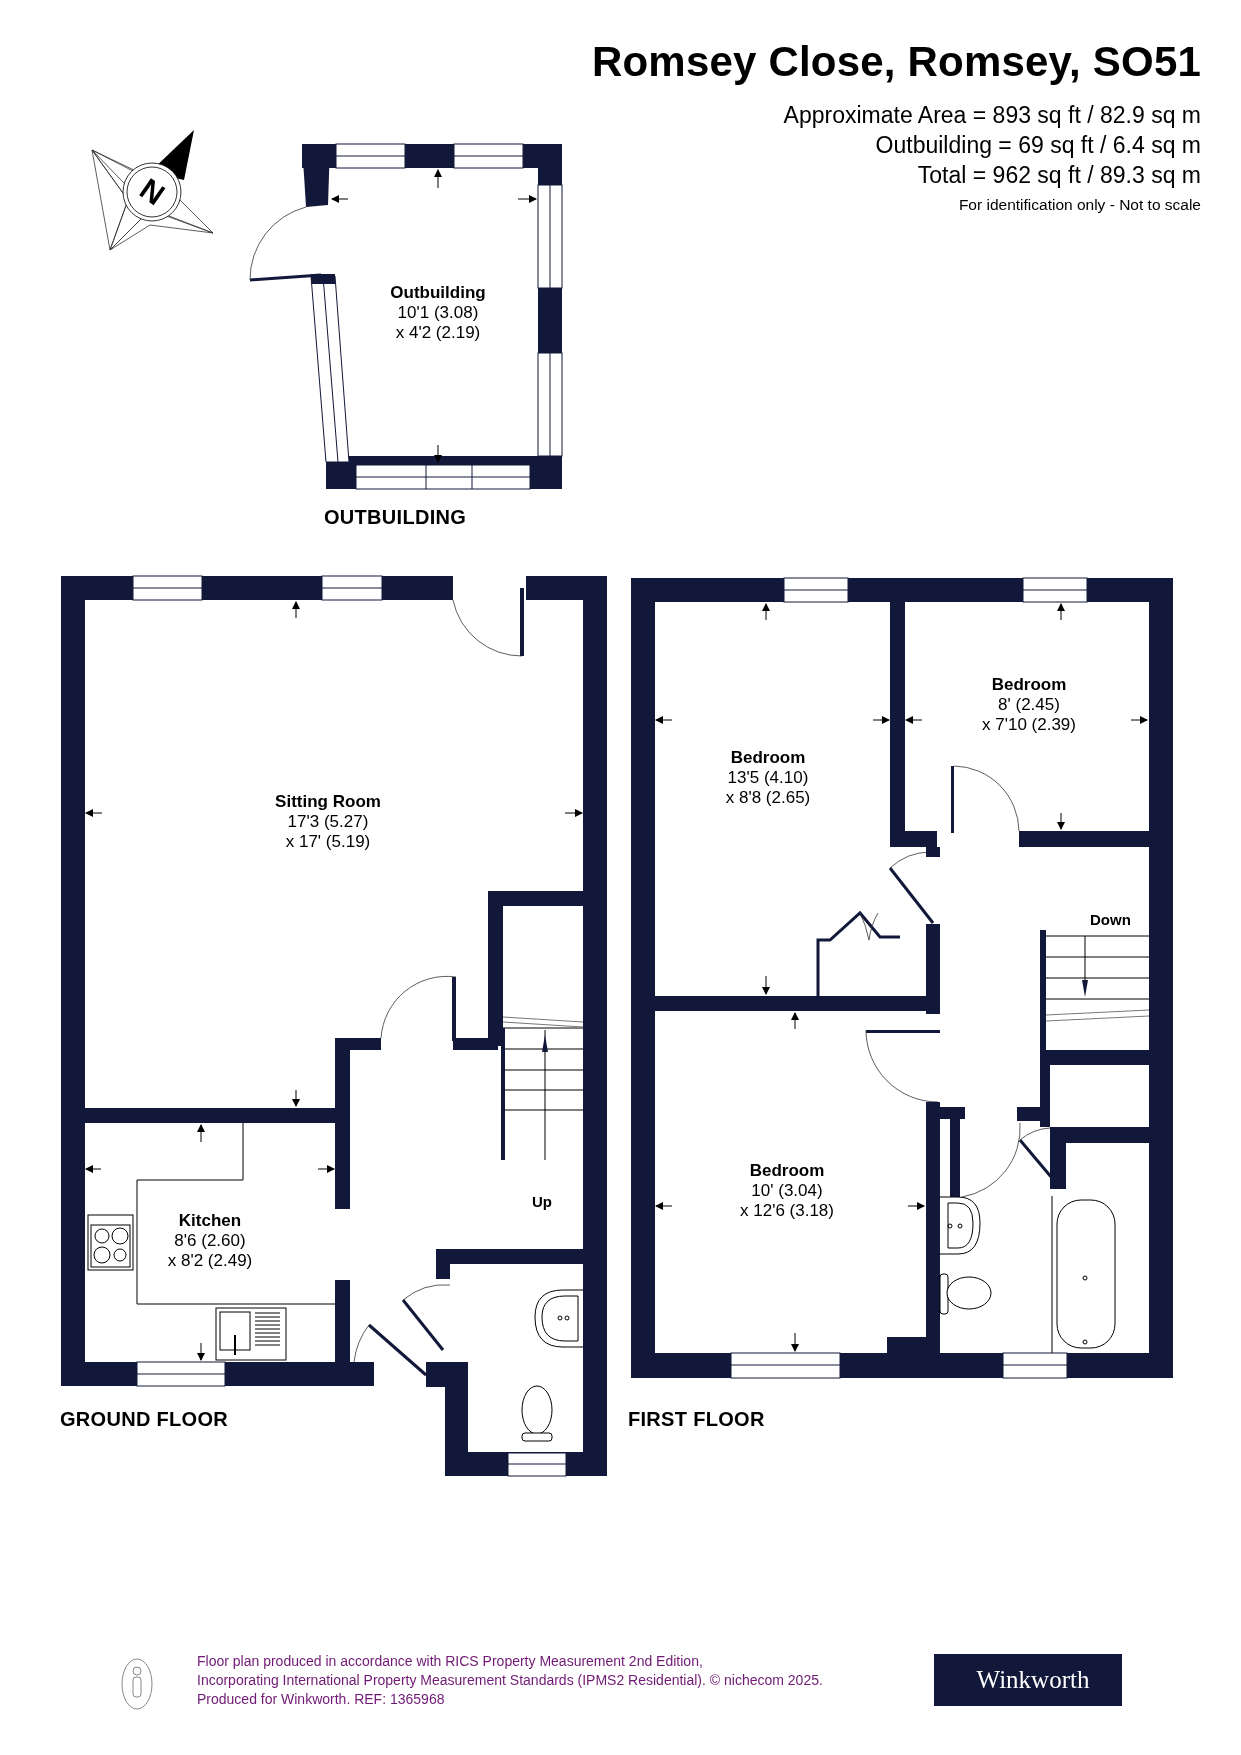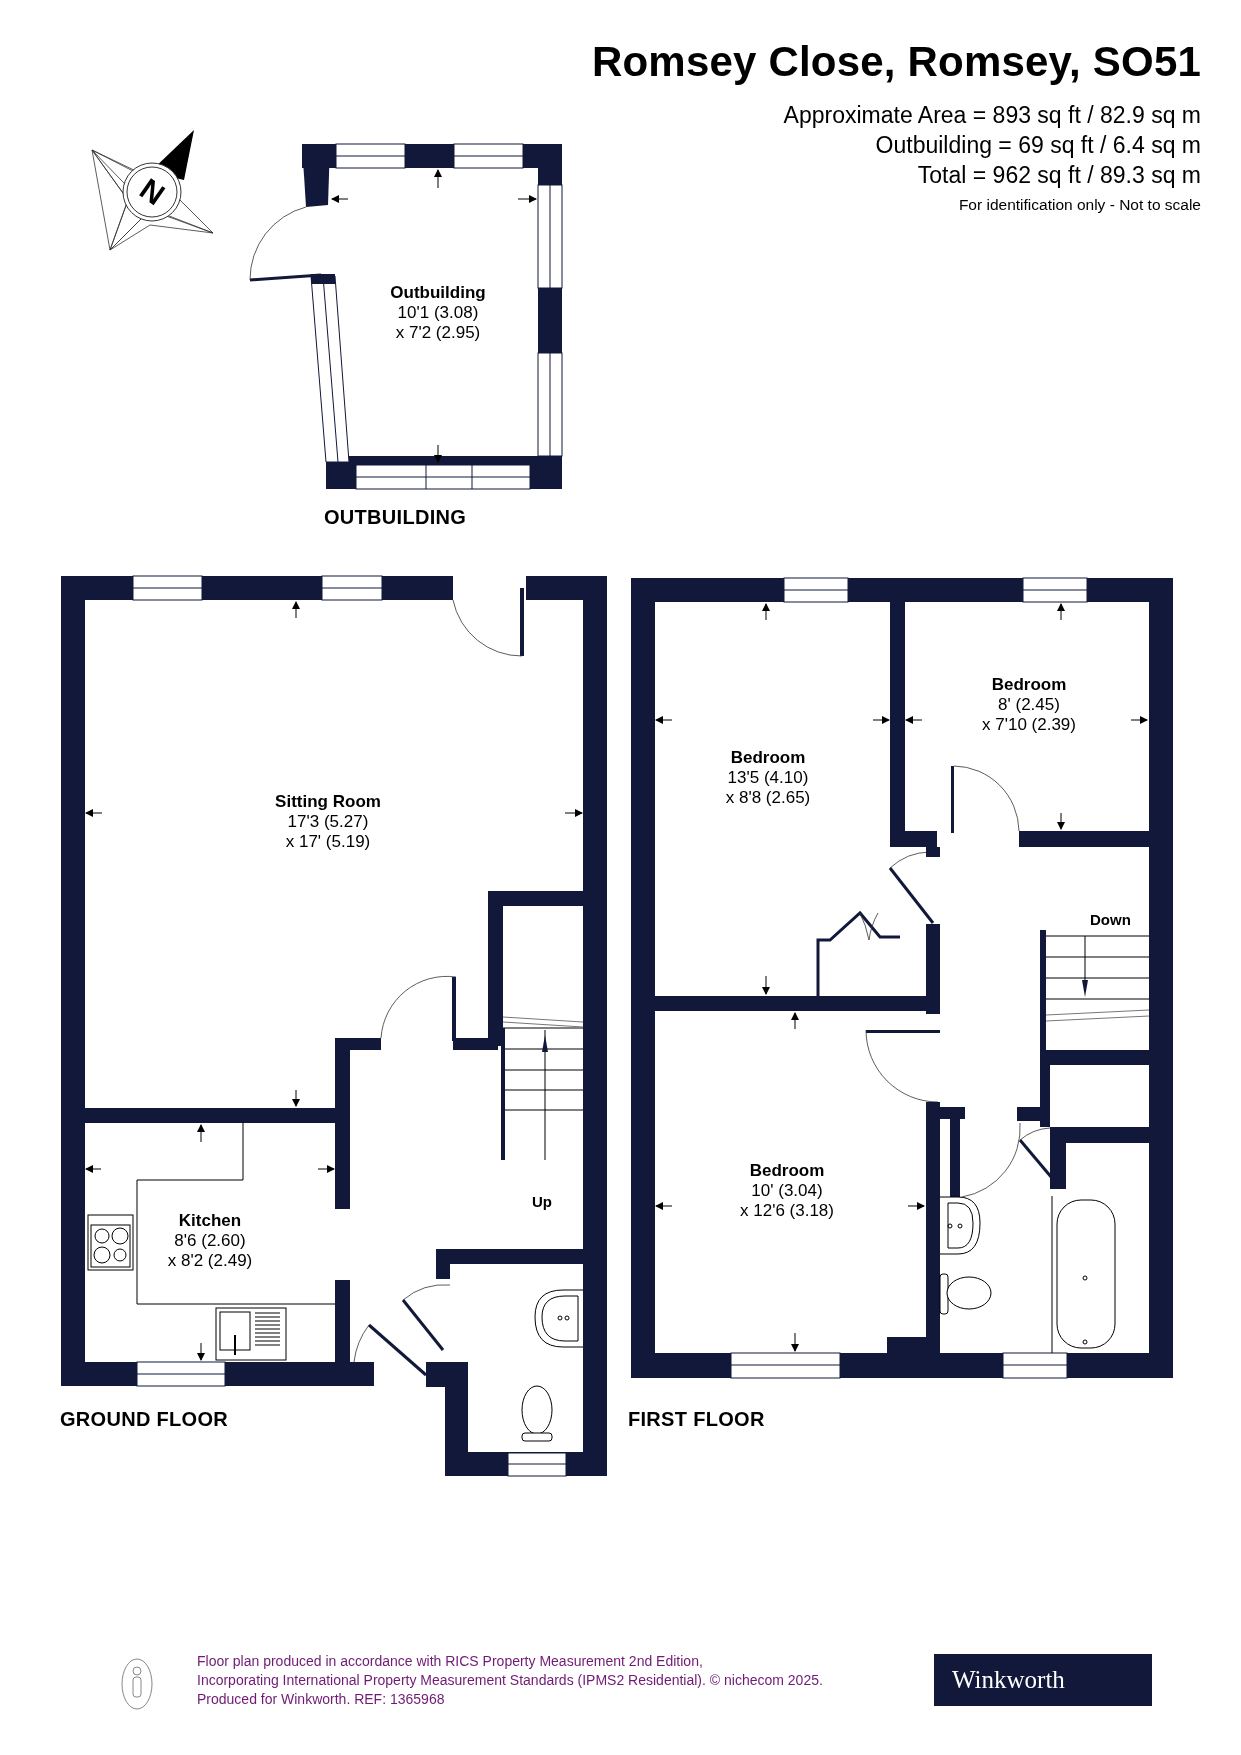--- a/index.html
+++ b/index.html
@@ -9,22 +9,22 @@
   .title { right: 40px; top: 38px; font-size: 42px; font-weight: bold; text-align: right; white-space: nowrap; letter-spacing: 0.2px; }
   .areas { right: 40px; top: 100px; text-align: right; font-size: 23px; line-height: 30px; }
   .disclaimer { right: 40px; top: 196px; font-size: 15.5px; text-align: center; margin-left: 9px; }
   svg.plan { position: absolute; left: 0; top: 0; }
   .room-label { position: absolute; text-align: center; transform: translateX(-50%); white-space: nowrap; font-size: 17px; line-height: 20px; }
   .room-label .name { font-weight: bold; }
   .floor-label { position: absolute; font-weight: bold; font-size: 20px; letter-spacing: 0.3px; }
   .stair-label { position: absolute; font-weight: bold; font-size: 15px; }
   .footer-text { left: 177px; top: 1652px; font-size: 14px; line-height: 19px; color: #701a75; margin-left: 20px; }
   .footer-text span { display: block; }
-  .brand { left: 934px; top: 1654px; width: 218px; height: 52px; background: #121839; color: #fff;
-           font-family: "Liberation Serif", serif; font-size: 25px; line-height: 52px; padding-left: 18px; box-sizing: border-box; }
+  .brand { left: 934px; top: 1654px; width: 188px; height: 52px; background: #121839; color: #fff;
+           font-family: "Liberation Serif", serif; font-size: 25px; line-height: 52px; padding-left: 10px; box-sizing: border-box; text-align: center; }
 </style>
 </head>
 <body>
 
 <div class="abs title">Romsey Close, Romsey, SO51</div>
 <div class="abs areas">
   <div>Approximate Area = 893 sq ft / 82.9 sq m</div>
   <div>Outbuilding = 69 sq ft / 6.4 sq m</div>
   <div>Total = 962 sq ft / 89.3 sq m</div>
 </div>
@@ -292,21 +292,21 @@
   <g>
     <ellipse cx="137" cy="1684" rx="15" ry="25" fill="none" stroke="#888" stroke-width="1"></ellipse>
     <circle cx="137" cy="1671" r="4" fill="none" stroke="#888"></circle>
     <rect x="133" y="1677" width="8" height="20" rx="3" fill="none" stroke="#888"></rect>
   </g>
 </svg>
 
 <div class="room-label" style="left:438px; top:283px;">
   <div class="name">Outbuilding</div>
   <div>10'1 (3.08)</div>
-  <div>x 7'2 (2.95)</div>
+  <div>x 4'2 (2.19)</div>
 </div>
 <div class="room-label" style="left:328px; top:792px;">
   <div class="name">Sitting Room</div>
   <div>17'3 (5.27)</div>
   <div>x 17' (5.19)</div>
 </div>
 <div class="room-label" style="left:210px; top:1211px;">
   <div class="name">Kitchen</div>
   <div>8'6 (2.60)</div>
   <div>x 8'2 (2.49)</div>

